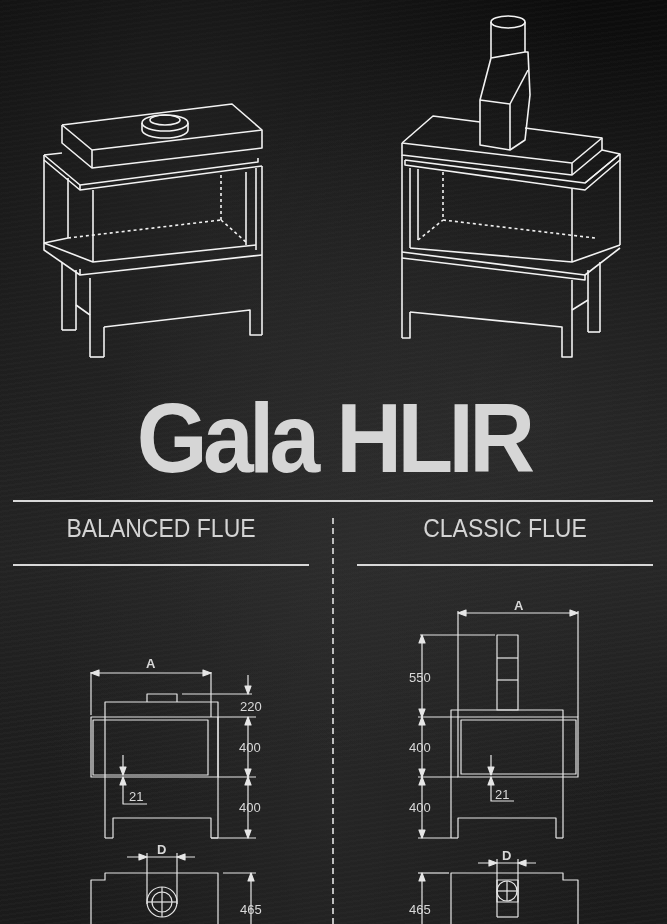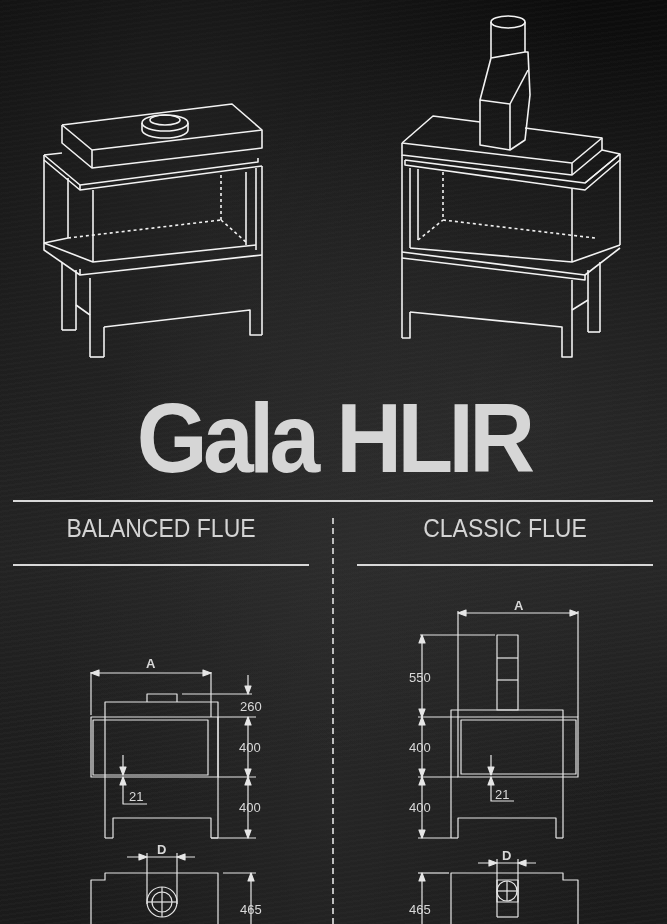--- a/index.html
+++ b/index.html
@@ -243,21 +243,21 @@
 
 <div class="section-title" style="left:13px; width:296px;">BALANCED FLUE</div>
 <div class="section-title" style="left:357px; width:296px;">CLASSIC FLUE</div>
 
 <div class="hr" style="left:13px; top:564px; width:296px;"></div>
 <div class="hr" style="left:357px; top:564px; width:296px;"></div>
 
 <div class="vdash"></div>
 
 <div class="dim dimb" style="left:146px; top:656px;">A</div>
-<div class="dim" style="left:240px; top:699px;">260</div>
+<div class="dim" style="left:240px; top:699px;">220</div>
 <div class="dim" style="left:239px; top:740px;">400</div>
 <div class="dim" style="left:239px; top:800px;">400</div>
 <div class="dim" style="left:129px; top:789px;">21</div>
 <div class="dim dimb" style="left:157px; top:842px;">D</div>
 <div class="dim" style="left:240px; top:902px;">465</div>
 
 <div class="dim dimb" style="left:514px; top:598px;">A</div>
 <div class="dim" style="left:409px; top:670px;">550</div>
 <div class="dim" style="left:409px; top:740px;">400</div>
 <div class="dim" style="left:409px; top:800px;">400</div>

